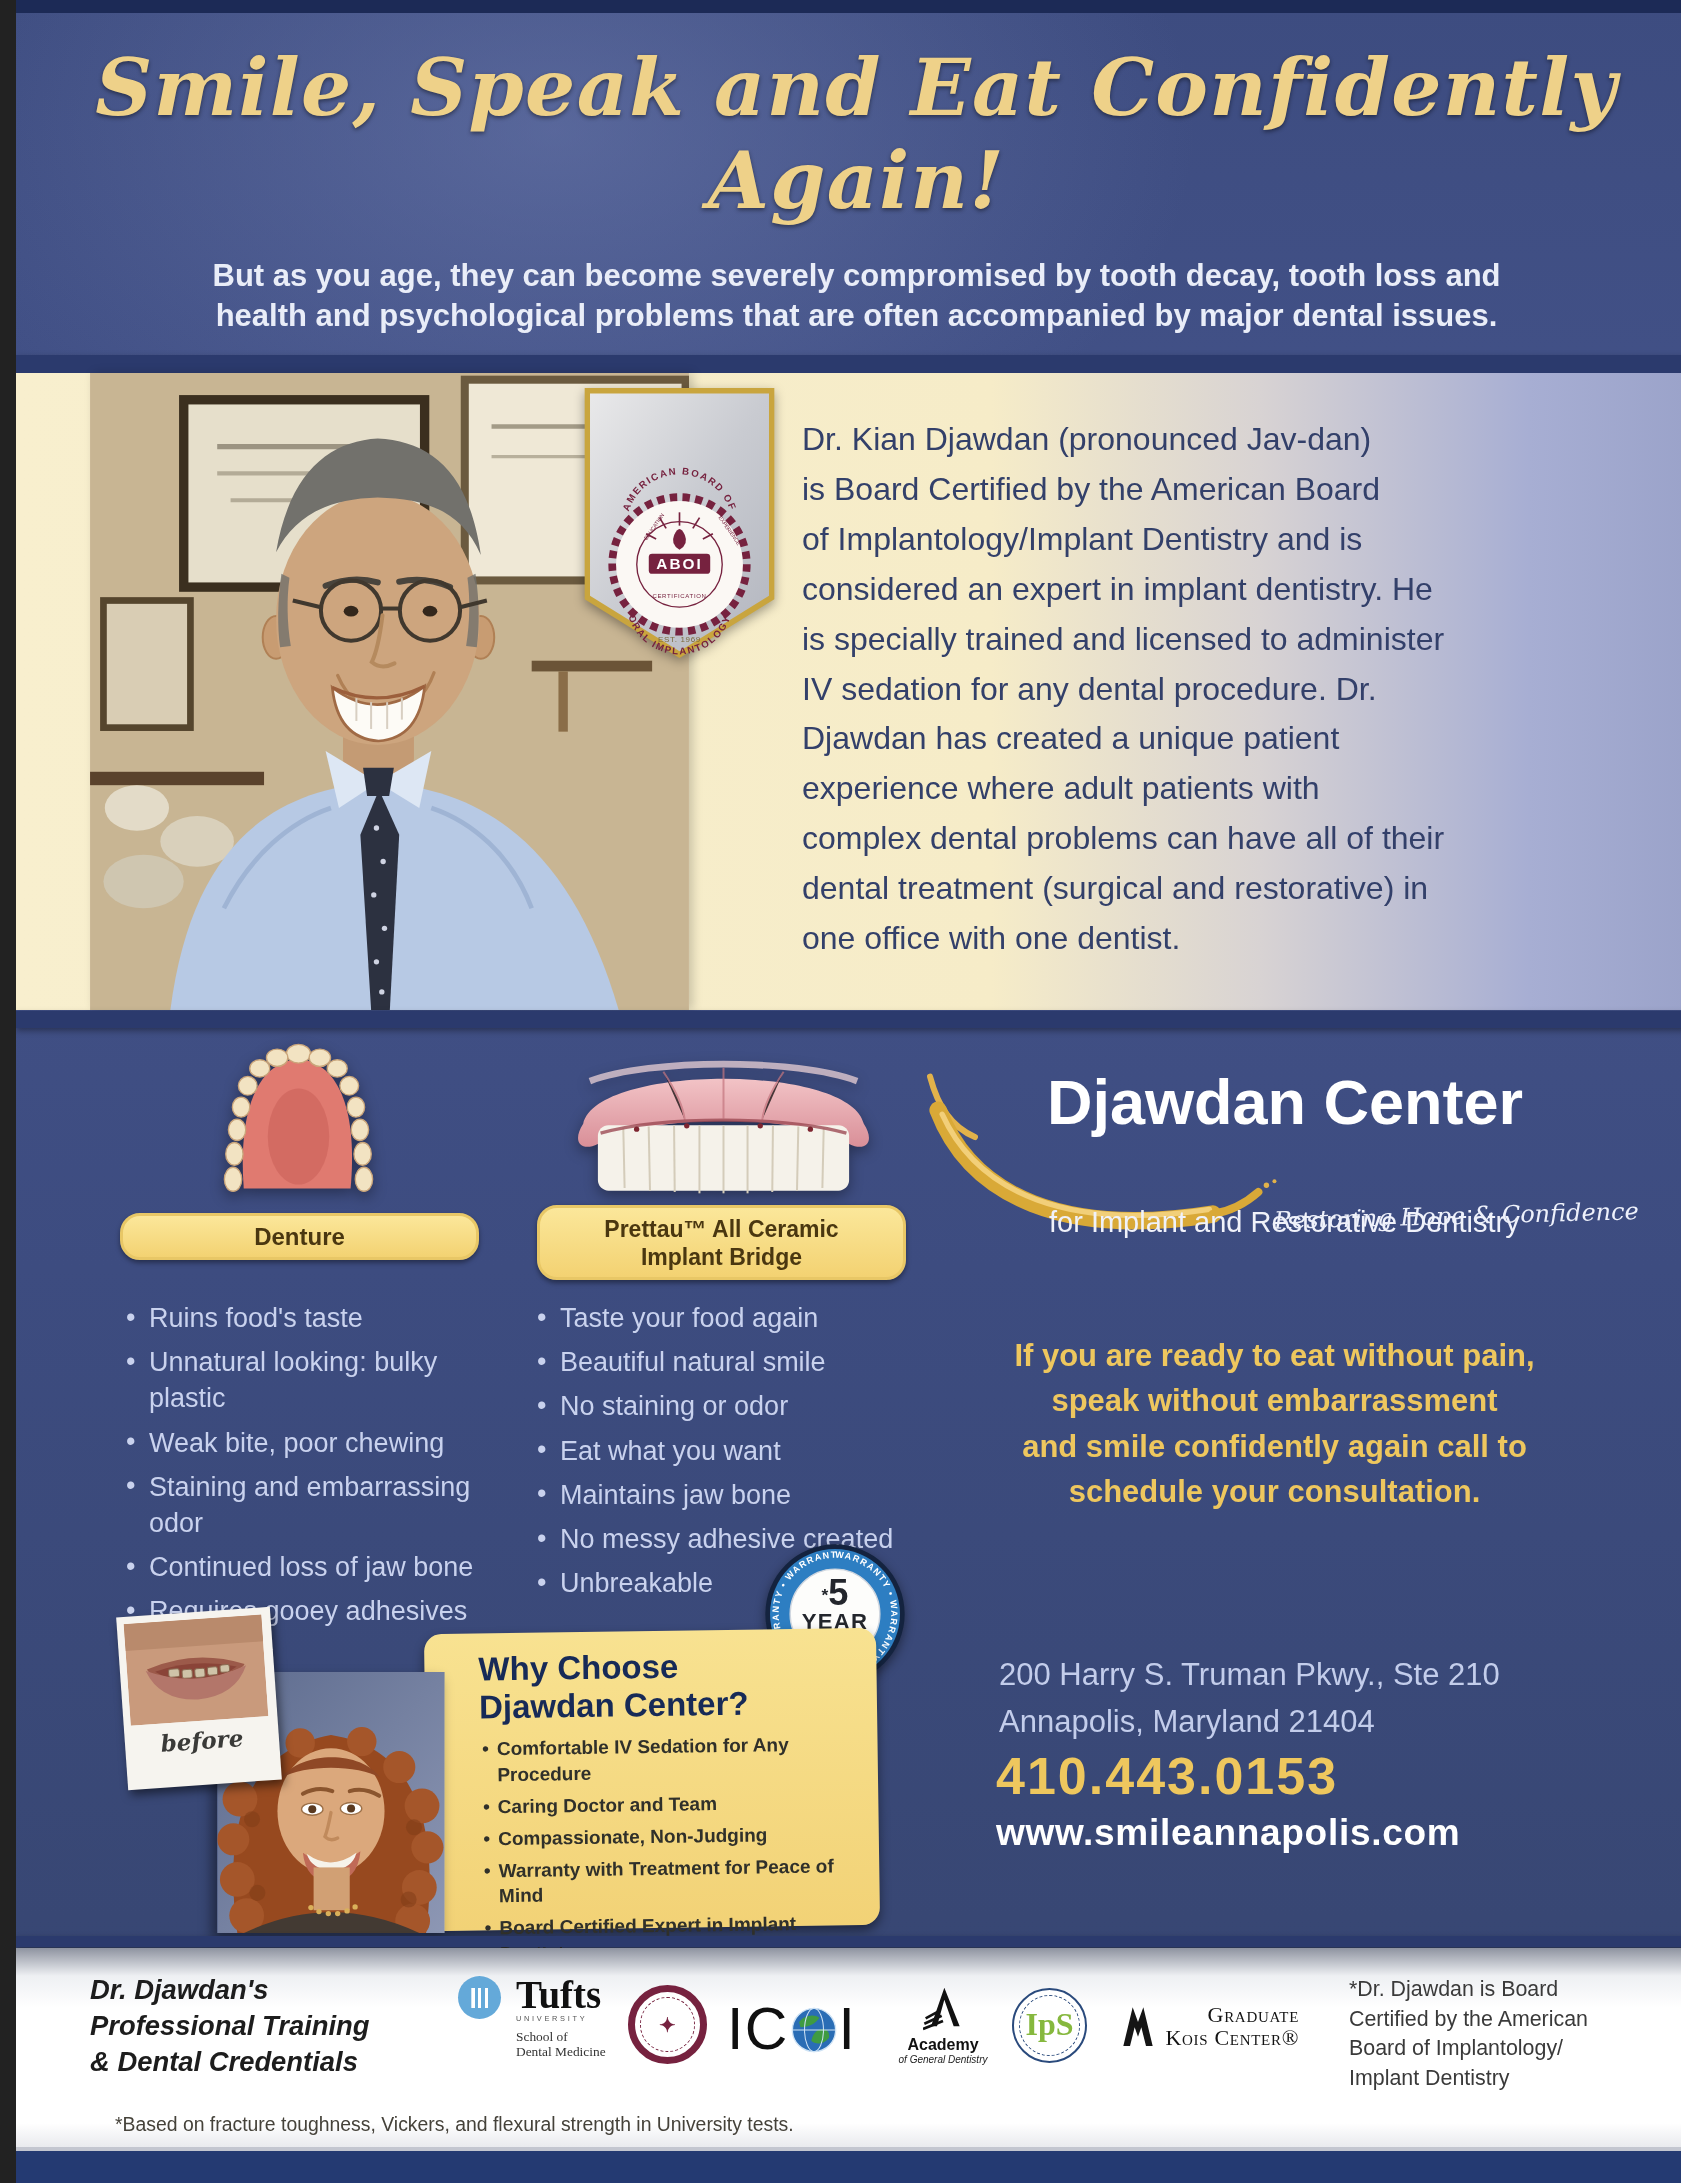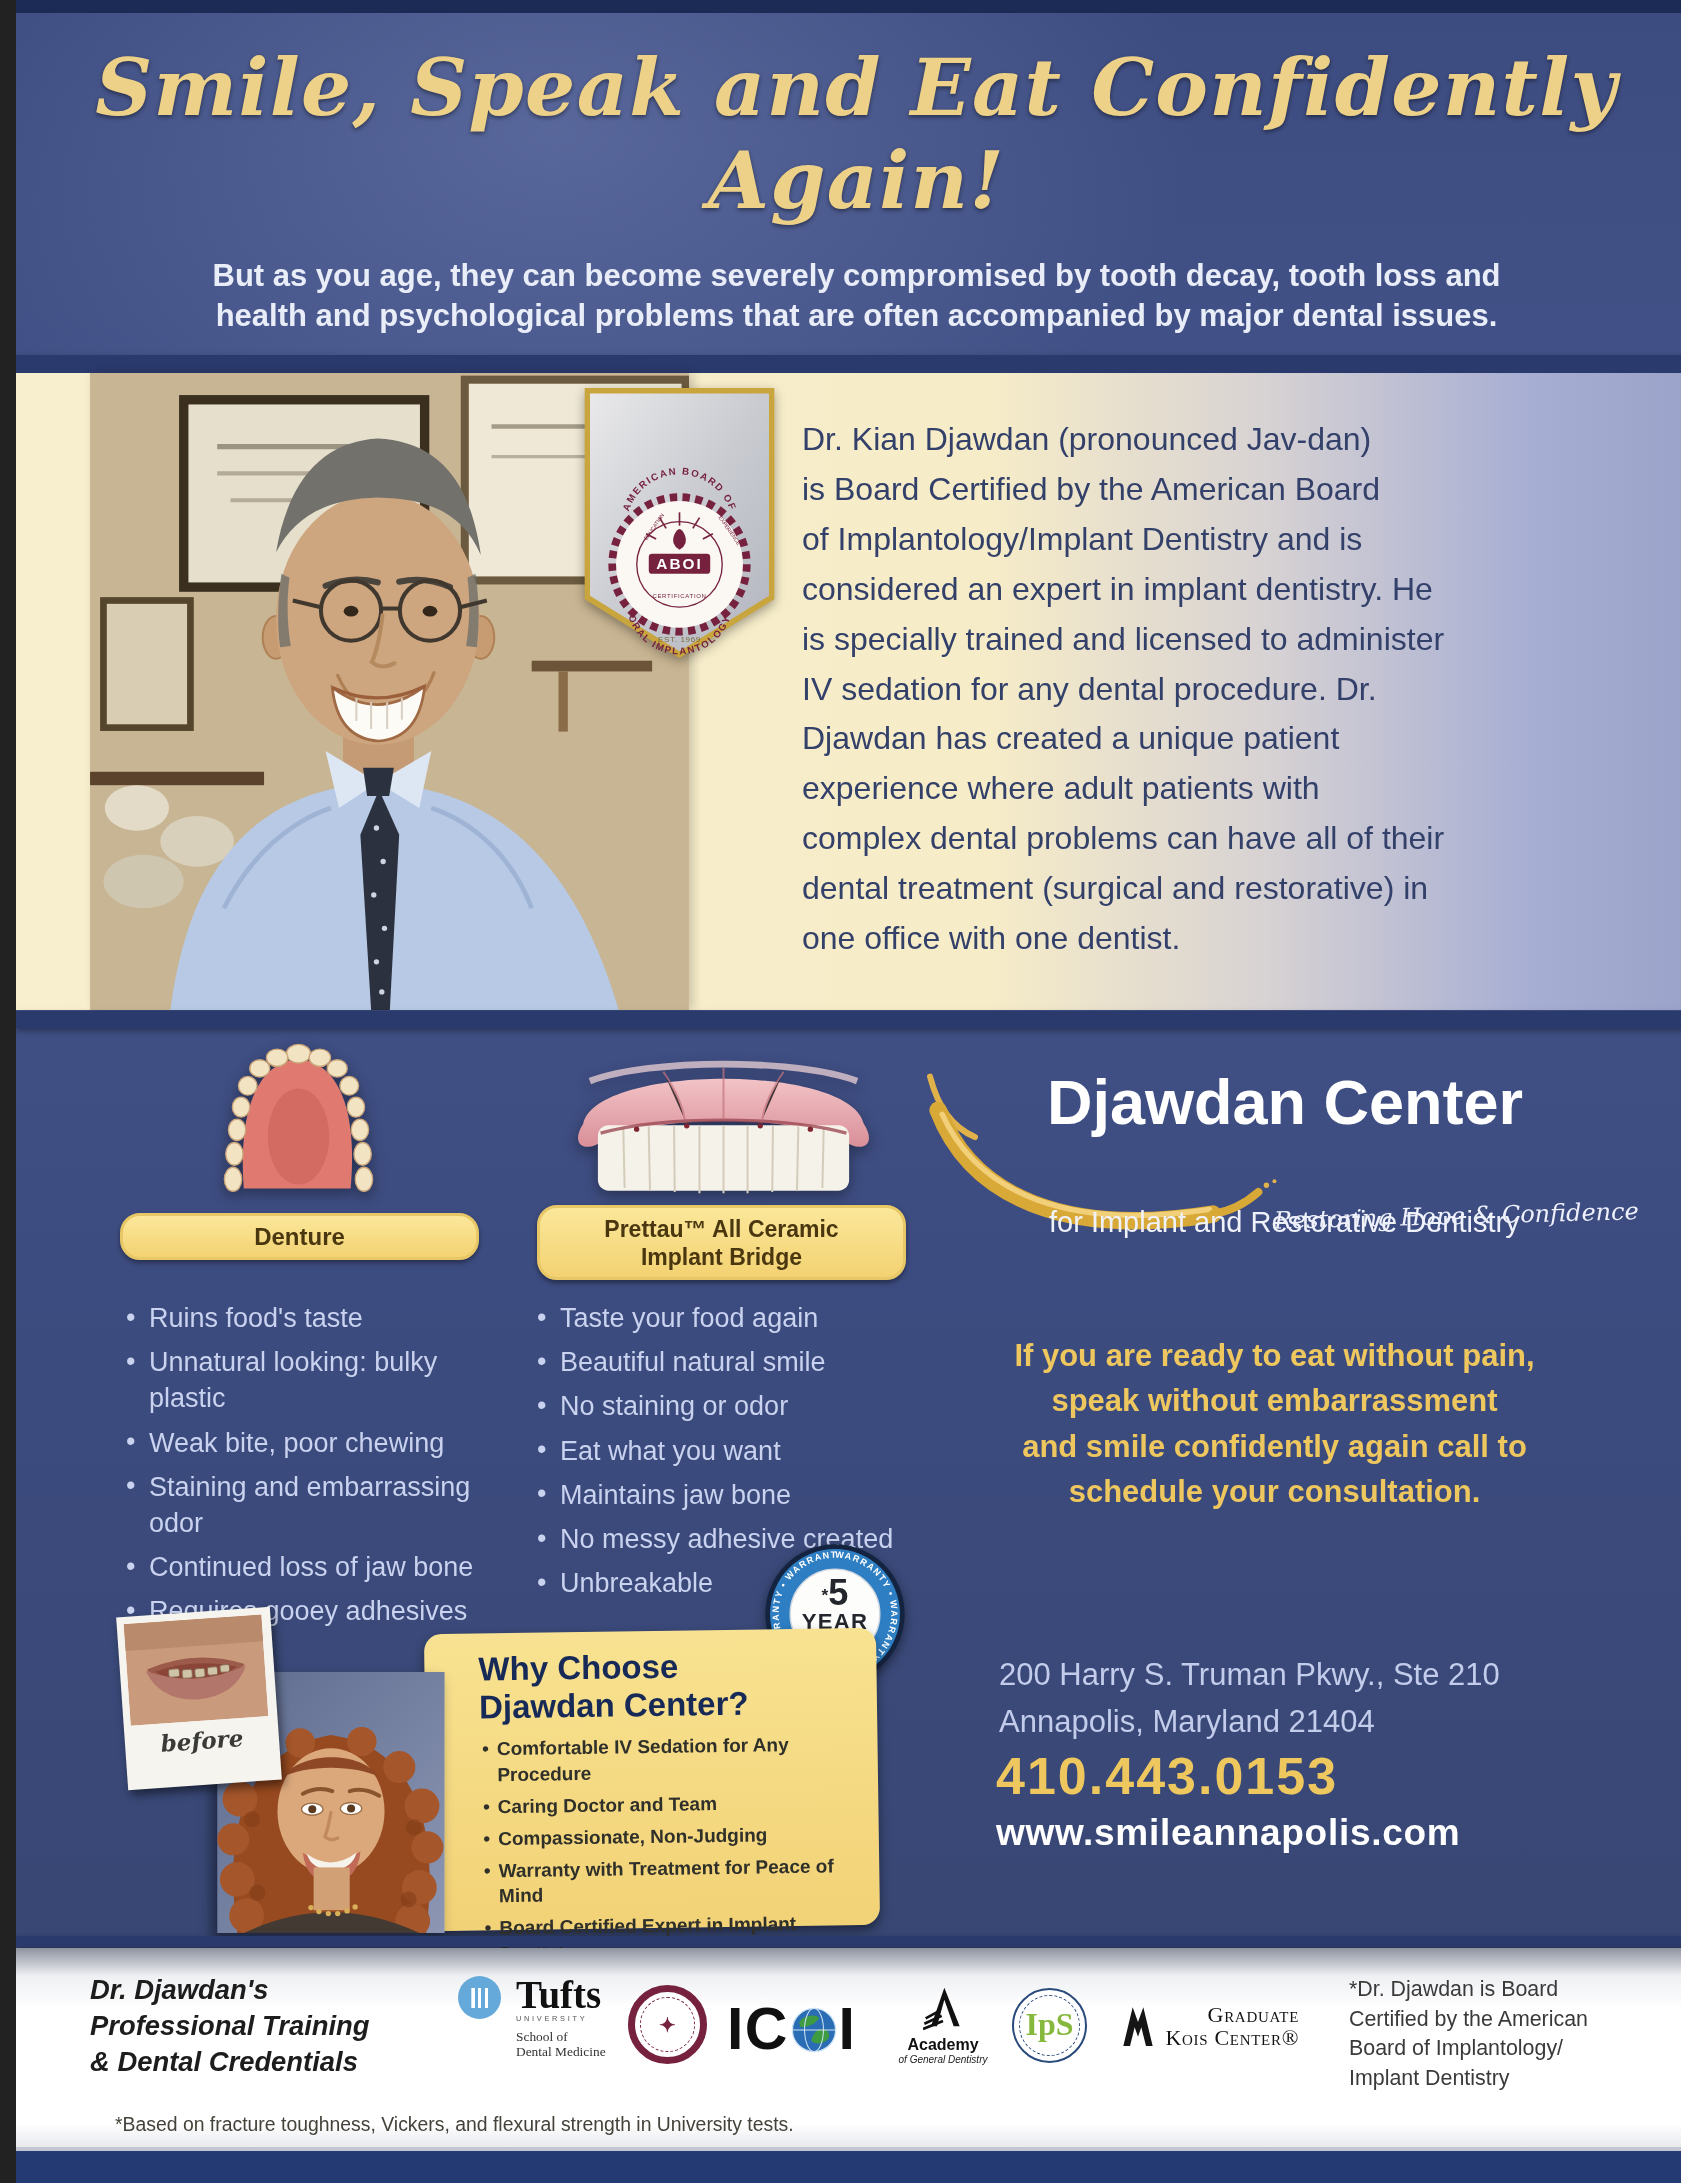--- a/index.html
+++ b/index.html
@@ -125,21 +125,21 @@
     border:7.4px solid #76223f;background:#fff;box-sizing:border-box;position:absolute;
   }
   .maroon-seal i{
     position:absolute;left:5.4px;top:5.4px;right:5.4px;bottom:5.4px;border:1.3px dashed #76223f;border-radius:50%;
   }
   .maroon-seal b{
     position:absolute;left:50%;top:50%;transform:translate(-50%,-52%);
     color:#76223f;font-size:20px;font-style:normal;
   }
   .icoi{left:711px;top:52px;display:flex;align-items:center;}
-  .icoi .t{font-size:59px;font-weight:700;color:#101010;letter-spacing:1.3px;line-height:1;}
+  .icoi .t{font-size:59px;font-weight:400;color:#101010;letter-spacing:1.3px;line-height:1;}
   .icoi .globe{width:46px;height:46px;margin:0 2px;}
   .academy{left:870px;top:37px;text-align:center;width:114px;position:absolute;}
   .academy-text{font-size:16px;font-weight:700;color:#111;margin-top:1.3px;}
   .academy-sub{font-size:10px;font-style:italic;color:#222;}
   .ips{
     left:996px;top:40px;width:75px;height:75px;border-radius:50%;border:2px solid #2a4a7c;
     background:#fff;position:absolute;box-sizing:border-box;
   }
   .ips i{position:absolute;left:4.7px;top:4.7px;right:4.7px;bottom:4.7px;border:0.7px dashed #2a4a7c;border-radius:50%;}
   .ips b{

